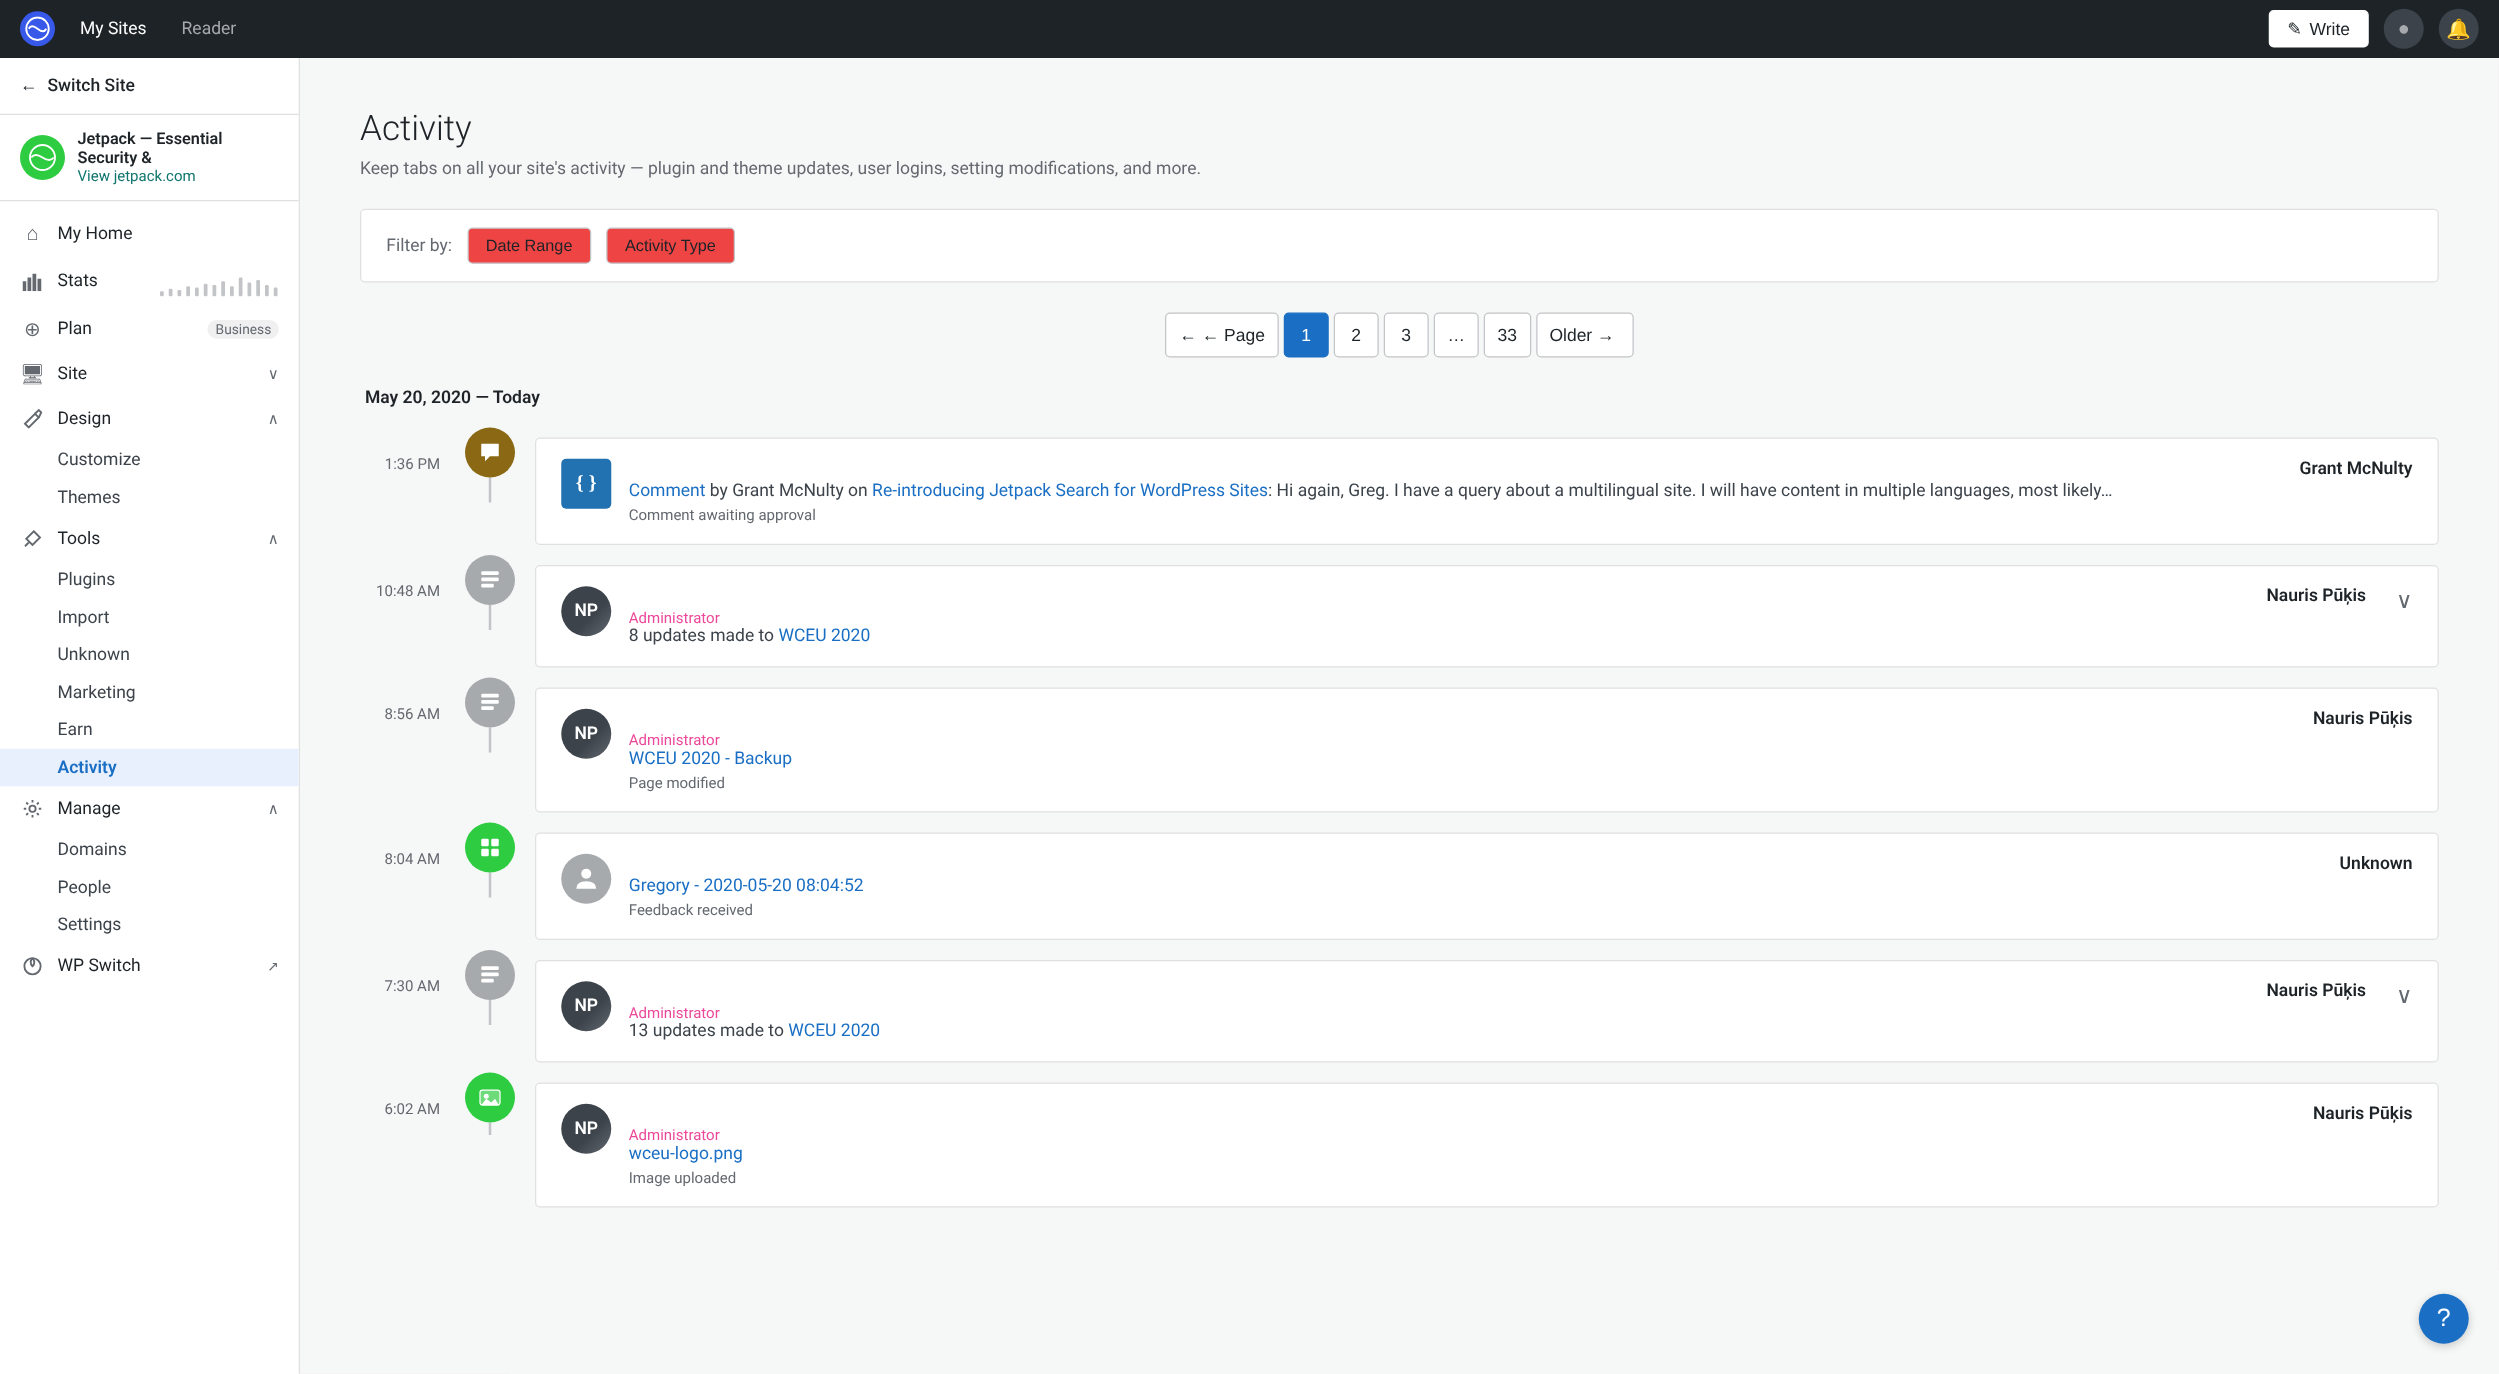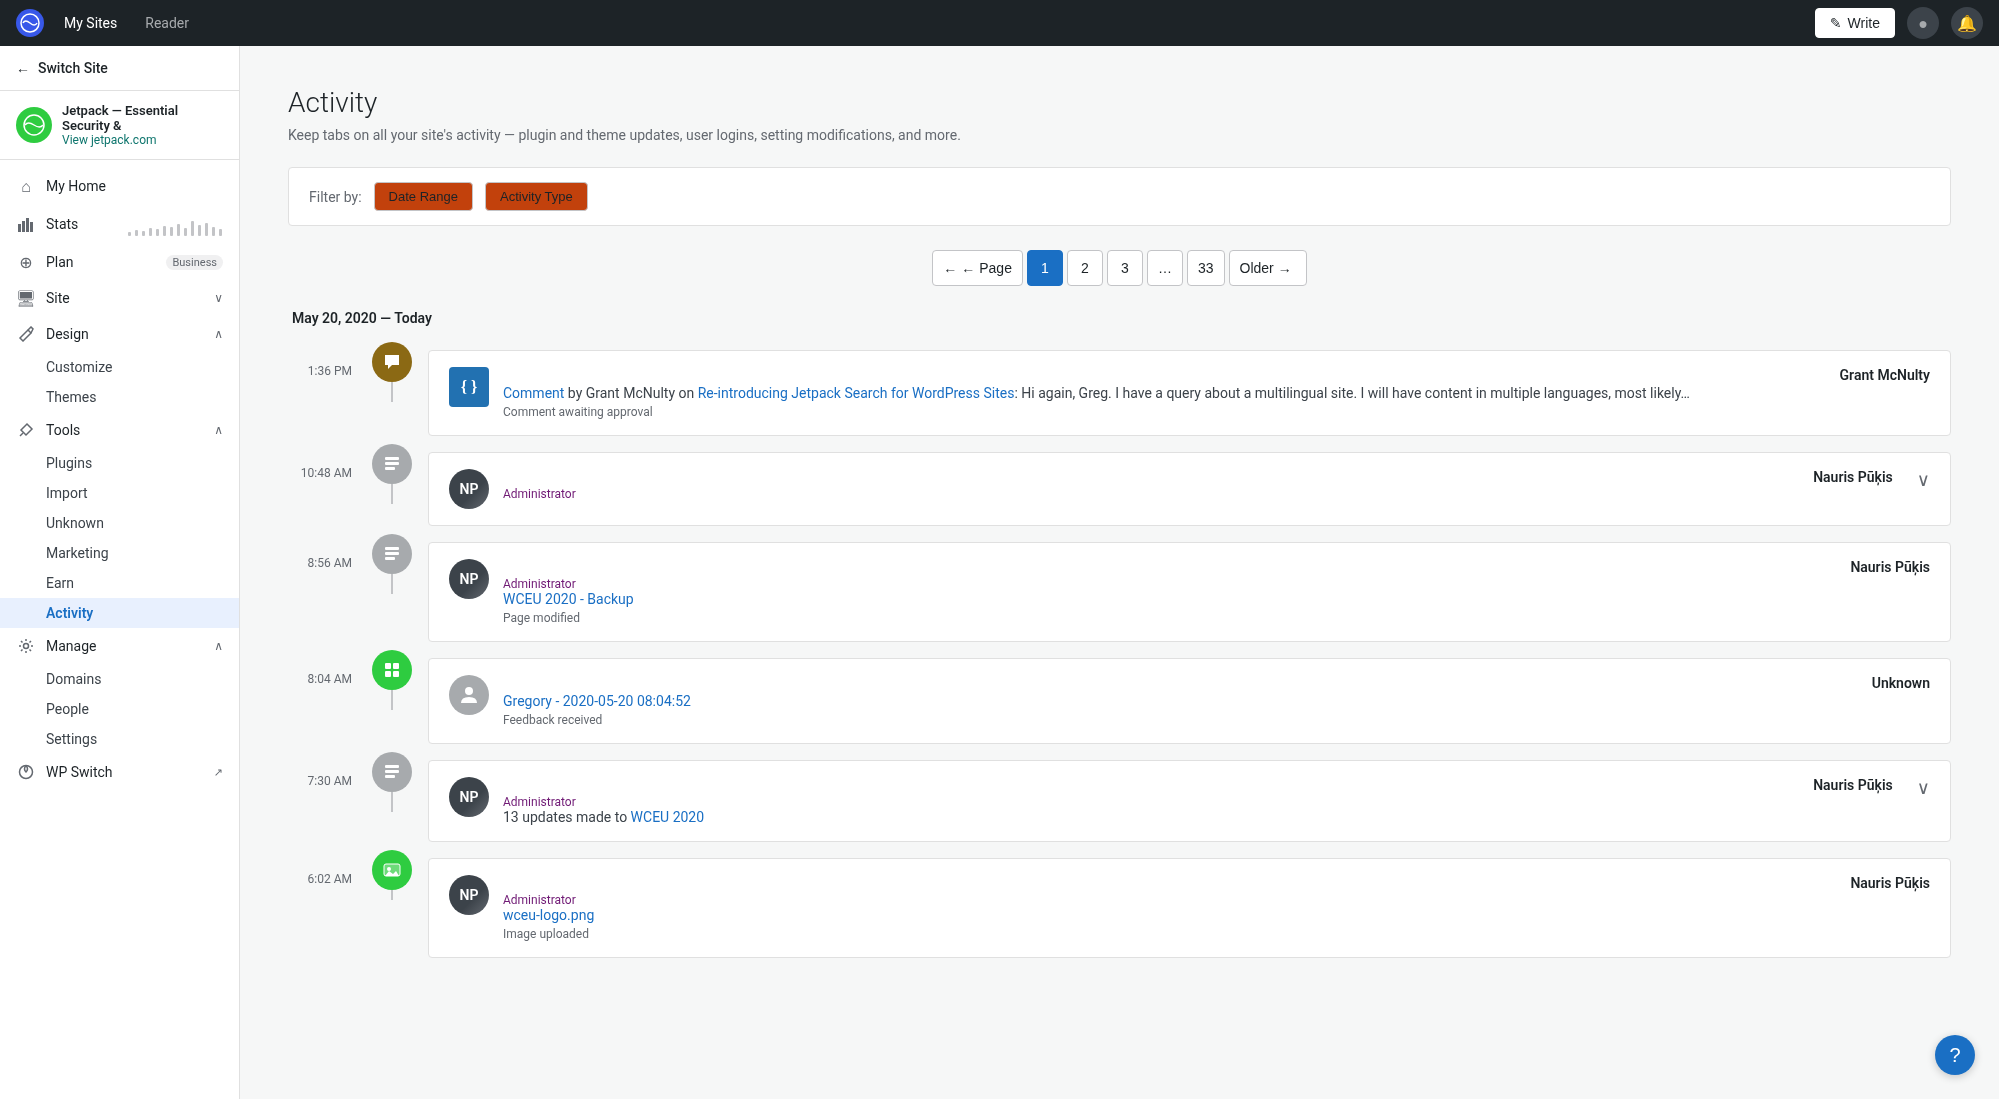--- a/index.html
+++ b/index.html
@@ -121,21 +121,21 @@
       border-radius: 4px;
       padding: 14px 20px;
       display: flex;
       align-items: center;
       gap: 12px;
       margin-bottom: 24px;
     }
     .filter-label { font-size: 14px; color: #646970; }
     .filter-btn {
       border: 1px solid #c3c4c7;
-      background: #c2410c;
+      background: #ef4444;
       border-radius: 4px;
       padding: 6px 14px;
       font-size: 13px;
       cursor: pointer;
       color: #1d2327;
     }
 
     
     .pagination {
       display: flex;
@@ -239,21 +239,21 @@
       font-size: 20px;
       color: white;
       overflow: hidden;
     }
     .avatar-gray {
       background: #a7aaad;
     }
 
     .activity-content { flex: 1; }
     .activity-user { font-weight: 600; font-size: 14px; color: #1d2327; margin-bottom: 2px; text-align: right; }
-    .activity-role { font-size: 12px; color: #701a75; }
+    .activity-role { font-size: 12px; color: #ec4899; }
     .activity-desc { font-size: 14px; color: #3c434a; }
     .activity-desc a { color: #1a6fc4; text-decoration: none; }
     .activity-sub { font-size: 12px; color: #646970; margin-top: 4px; }
 
     .activity-expand { color: #646970; cursor: pointer; margin-left: auto; font-size: 18px; padding-left: 10px; }
 
     
     .comment-monogram {
       width: 40px;
       height: 40px;
@@ -516,20 +516,23 @@
                   <rect x="3" y="13" width="10" height="3" rx="1"></rect>
                 </svg>
             </div>
             <div class="timeline-line"></div>
           </div>
           <div class="activity-card">
             <div class="nauris-avatar">NP</div>
             <div class="activity-content">
               <div class="activity-user">Nauris Pūķis</div>
               <div class="activity-role">Administrator</div>
+              <div class="activity-desc">
+                8 updates made to <a href="#">WCEU 2020</a>
+              </div>
             </div>
             <div class="activity-expand">∨</div>
           </div>
         </div>
 
         <div class="activity-row">
           <div class="time-col">8:56 AM</div>
           <div class="timeline-col">
             <div class="timeline-icon" style="background:#a7aaad;">
               <svg width="20" height="20" viewBox="0 0 20 20" fill="white">

